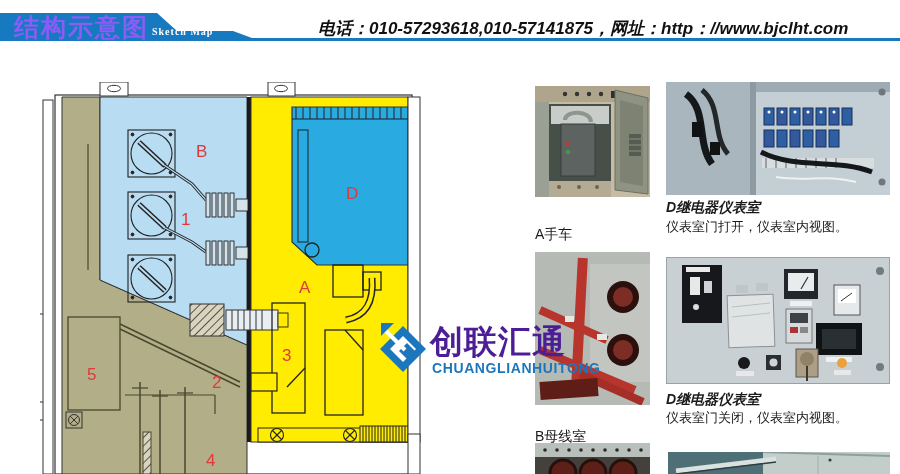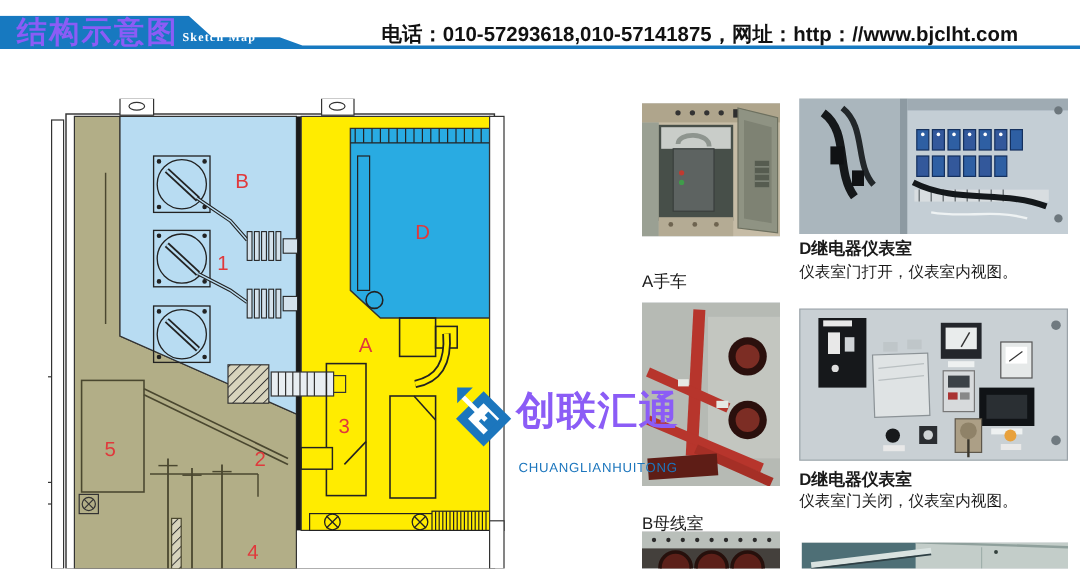--- a/index.html
+++ b/index.html
@@ -18,44 +18,44 @@
     position:absolute;left:14px;top:13px;color:#8b5cf6;
     font-size:25px;font-weight:bold;letter-spacing:2px;line-height:28px;
   }
   .banner-sub{
     position:absolute;left:152px;top:26px;color:#ffffff;
     font-family:Liberation Serif, serif;
     font-size:10px;font-weight:bold;letter-spacing:1px;
   }
   .contact{
     position:absolute;left:318px;top:17px;width:560px;
-    color:#111;font-size:17px;font-weight:bold;white-space:nowrap;
+    color:#111;font-size:17px;font-weight:bold;white-space:nowrap;font-style:italic;
   }
   
   .diagram{
     position:absolute;left:40px;top:82px;width:385px;height:392px;overflow:hidden;
   }
   .zone-label{font-size:17px;fill:#e0393c;font-family:"Liberation Sans",sans-serif;}
   
   .watermark{position:absolute;left:378px;top:320px;width:250px;height:68px;z-index:6;}
   .wm-cn{
-    position:absolute;left:52px;top:0px;color:#8b5cf6;font-size:33px;
+    position:absolute;left:52px;top:0px;color:#4c1d95;font-size:33px;
     font-weight:bold;letter-spacing:1px;white-space:nowrap;
   }
   .wm-en{
-    position:absolute;left:54px;top:40px;color:#1c76bd;font-size:11px;
-    font-weight:normal;letter-spacing:0.6px;white-space:nowrap;margin-top:24px;
+    position:absolute;left:54px;top:40px;color:#1c76bd;font-size:14px;
+    font-weight:bold;letter-spacing:0.6px;white-space:nowrap;
   }
   
   .photo{position:absolute;overflow:hidden;background:#c8cdd0;}
   .photo svg{display:block;}
   .cap{
     position:absolute;color:#1a1a1a;font-size:14px;white-space:nowrap;
   }
-  .cap-bold{font-weight:bold;}
+  .cap-bold{font-weight:bold;font-style:italic;}
   .cap-sub{font-size:13px;font-weight:normal;}
 </style>
 </head>
 <body>
 
 <div class="banner"></div>
 <div class="banner-title">结构示意图</div>
 <div class="banner-sub">Sketch Map</div>
 <div class="contact">电话：010-57293618,010-57141875，网址：http：//www.bjclht.com</div>
 

